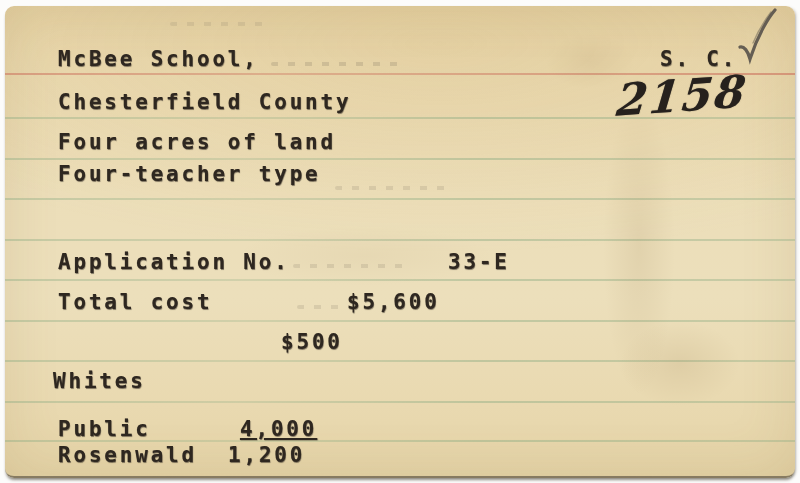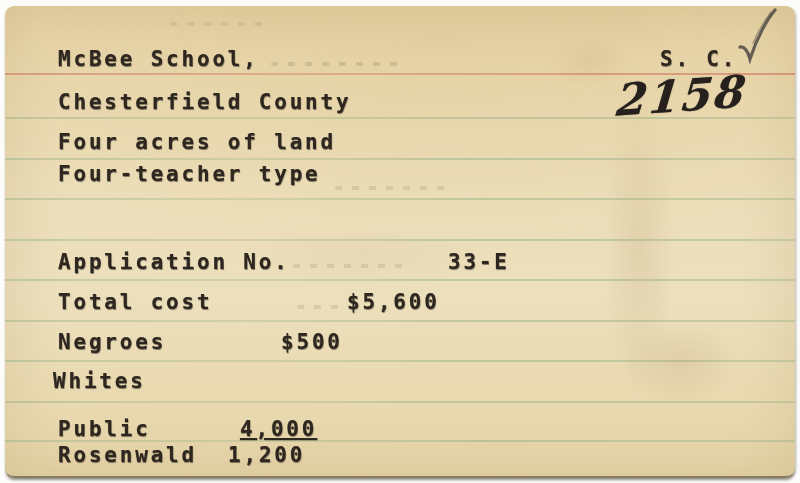--- a/index.html
+++ b/index.html
@@ -145,21 +145,20 @@
     <span class="t lbl">Application No.</span>
     <span class="t v-app">33-E</span>
   </div>
 
   <div class="row r7">
     <span class="t lbl">Total cost</span>
     <span class="t v-cost">$5,600</span>
   </div>
 
   <div class="row r8">
-    <span class="t lbl">Negroes</span>
     <span class="t v-neg">$500</span>
   </div>
 
   <div class="row r9">
     <span class="t lbl">Whites</span>
   </div>
 
   <div class="row r10">
     <span class="t lbl">Public</span>
     <span class="t v-pub">4,000</span>

